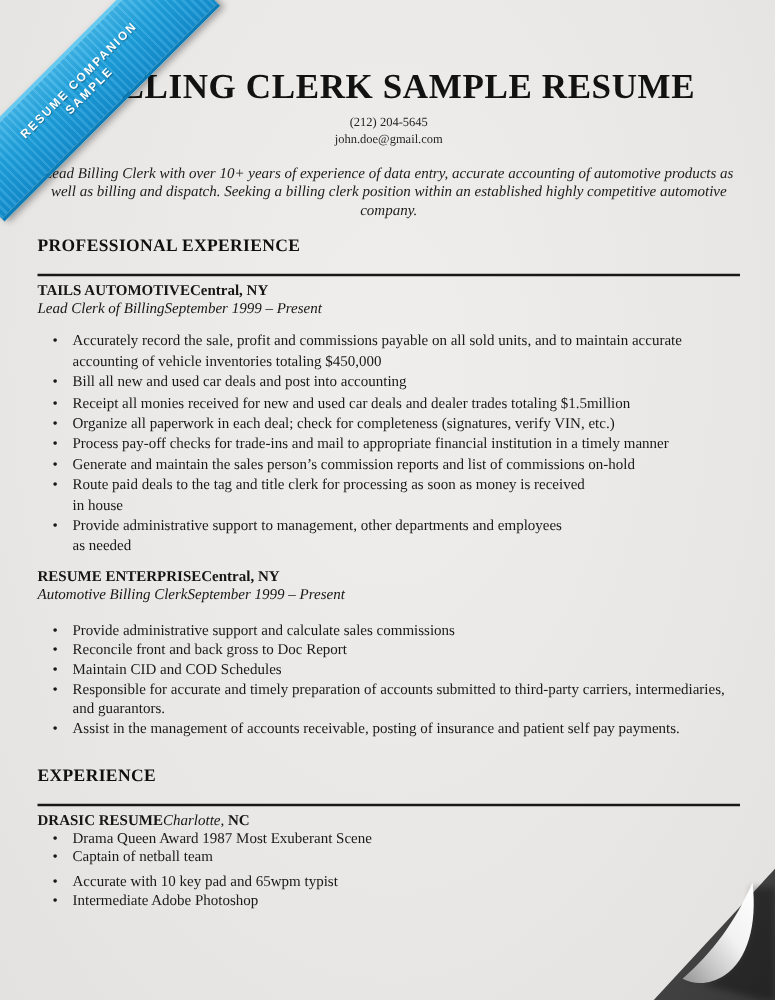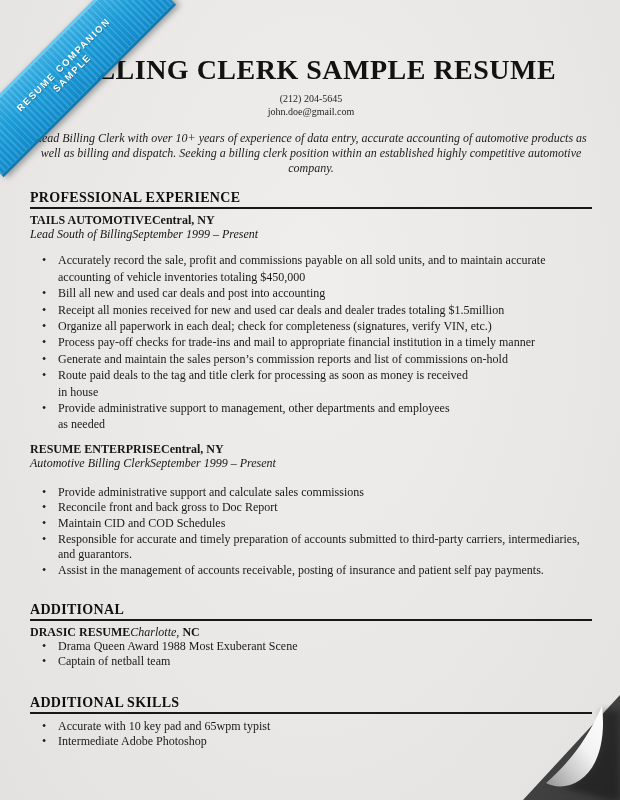--- a/index.html
+++ b/index.html
@@ -64,21 +64,21 @@
     color: #1c1c1c;
   }
 
   h2.sec {
     margin: 15px 0 0 0;
     font-size: 14px;
     font-weight: bold;
     letter-spacing: 0.3px;
     color: #101010;
     border-bottom: 2.5px solid #181818;
-    padding-bottom: 1px;
+    padding-bottom: 13px;
   }
   h2.edu-sec { margin-top: 24px; }
   h2.skills-sec { margin-top: 26px; }
 
   .row { display: flex; justify-content: flex-start; font-size: 12px; line-height: 14px; }
   .job-head { margin-top: 4px; }
   .bold { font-weight: bold; }
   .ital { font-style: italic; }
   .right { text-align: right; }
   .reg { font-weight: normal; margin-right: 3px; font-style: italic; }
@@ -130,21 +130,21 @@
     <p class="summary">Lead Billing Clerk with over 10+ years of experience of data entry, accurate accounting of automotive products as well as billing and dispatch. Seeking a billing clerk position within an established highly competitive automotive company.</p>
 
     <h2 class="sec">PROFESSIONAL EXPERIENCE</h2>
 
     <div class="job-head">
       <div class="row">
         <span class="bold">TAILS AUTOMOTIVE</span>
         <span class="bold right">Central, NY</span>
       </div>
       <div class="row ital">
-        <span>Lead South of Billing</span>
+        <span>Lead Clerk of Billing</span>
         <span class="right">September 1999 – Present</span>
       </div>
     </div>
 
     <ul class="bullets job1">
       <li>
           <span class="dot">•</span>
           <span class="txt">Accurately record the sale, profit and commissions payable on all sold units, and to maintain accurate
 accounting of vehicle inventories totaling $450,000</span>
         </li>
@@ -208,41 +208,40 @@
           <span class="dot">•</span>
           <span class="txt">Responsible for accurate and timely preparation of accounts submitted to third-party carriers, intermediaries,
 and guarantors.</span>
         </li>
       <li>
           <span class="dot">•</span>
           <span class="txt">Assist in the management of accounts receivable, posting of insurance and patient self pay payments.</span>
         </li>
     </ul>
 
-    <h2 class="sec edu-sec">ADDITIONAL</h2>
+    <h2 class="sec edu-sec">EXPERIENCE</h2>
 
     <div class="job-head">
       <div class="row">
         <span class="bold">DRASIC RESUME</span>
         <span class="right"><span class="reg">Charlotte,</span><span class="bold">NC</span></span>
       </div>
     </div>
 
     <ul class="bullets tight">
       <li>
           <span class="dot">•</span>
-          <span class="txt">Drama Queen Award 1988 Most Exuberant Scene</span>
+          <span class="txt">Drama Queen Award 1987 Most Exuberant Scene</span>
         </li>
       <li>
           <span class="dot">•</span>
           <span class="txt">Captain of netball team</span>
         </li>
     </ul>
 
-    <h2 class="sec skills-sec">ADDITIONAL SKILLS</h2>
 
     <ul class="bullets skills-list">
       <li>
           <span class="dot">•</span>
           <span class="txt">Accurate with 10 key pad and 65wpm typist</span>
         </li>
       <li>
           <span class="dot">•</span>
           <span class="txt">Intermediate Adobe Photoshop</span>
         </li>

